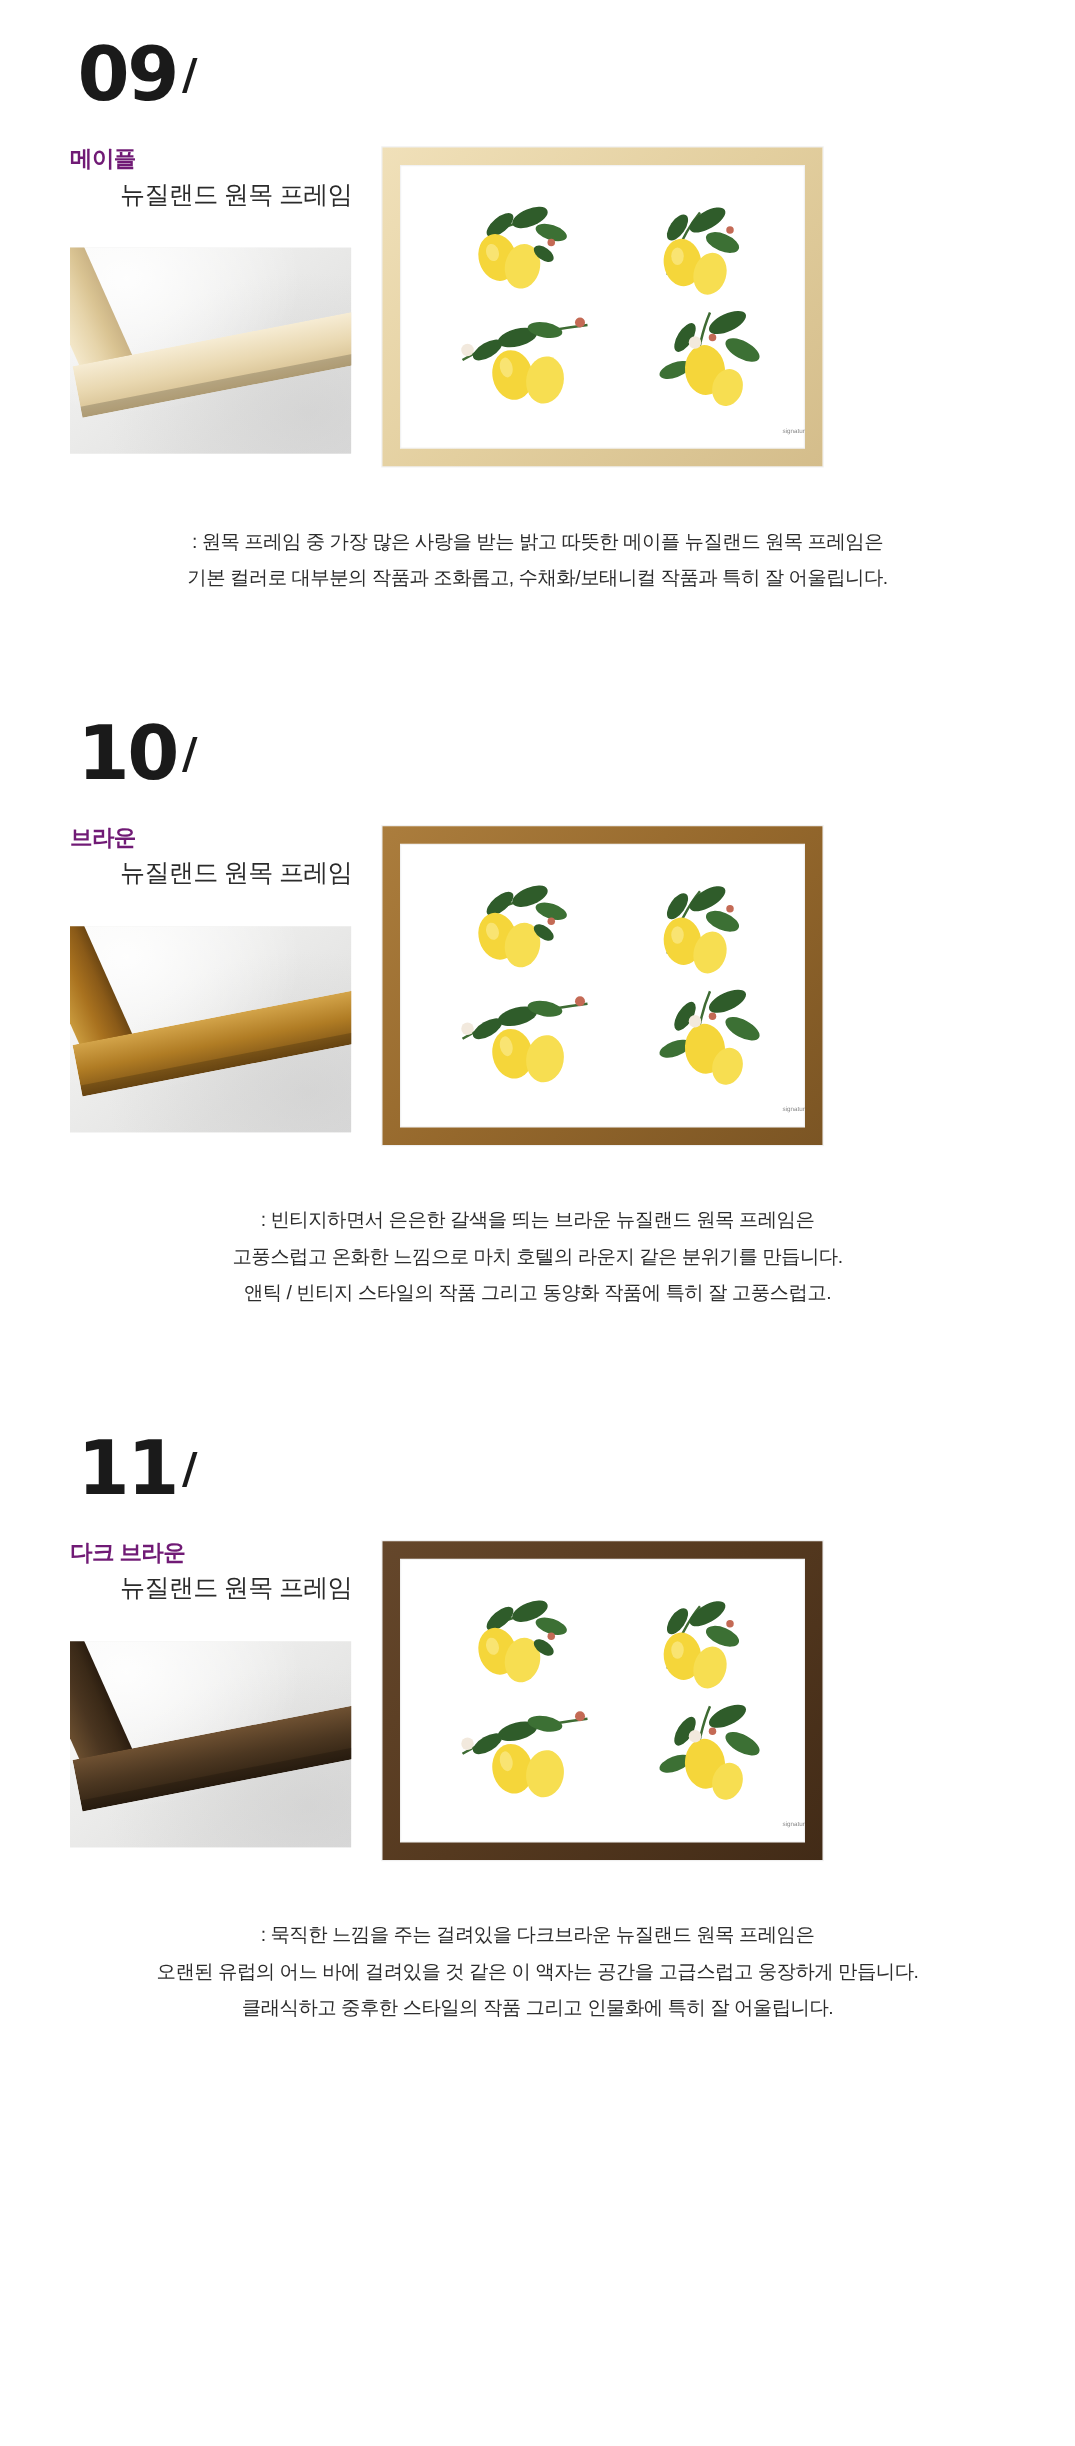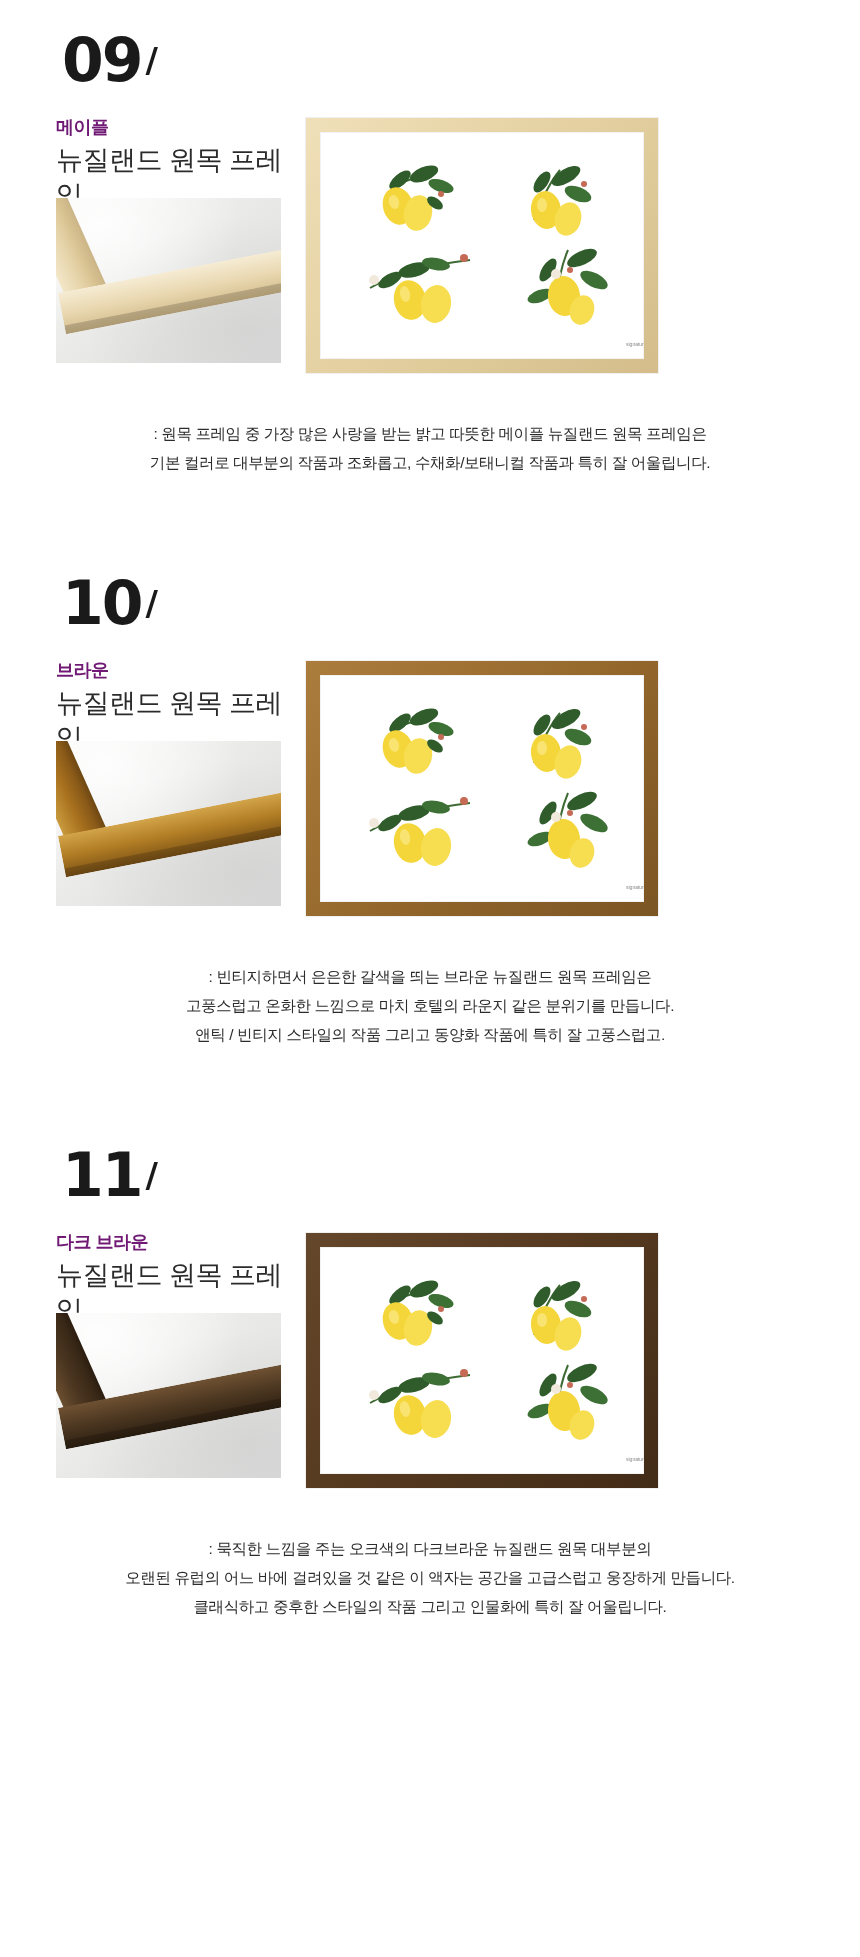--- a/index.html
+++ b/index.html
@@ -60,26 +60,27 @@
     width: 250px;
   }
   .title-main {
     font-size: 18px;
     font-weight: 700;
     color: #701a75;
     letter-spacing: -0.5px;
     line-height: 1.25;
   }
   .title-sub {
-    font-size: 27px;
+    font-size: 20px;
     font-weight: 500;
     color: #2b2b2b;
     letter-spacing: -0.5px;
     line-height: 1.3;
     margin-top: 4px;
+    margin-left: 40px;
   }
 
   
   .swatch {
     position: absolute;
     left: 56px;
     top: 82px;
     width: 225px;
     height: 165px;
     overflow: hidden;
@@ -427,20 +428,20 @@
               <circle cx="34" cy="30" r="5" fill="#f2e9dd"></circle>
               <circle cx="48" cy="26" r="3" fill="#c46a55"></circle>
             </g>
             <text x="306" y="214" font-size="5" fill="#888">signature</text>
           </svg>
         </div>
       </div>
     </div>
 
     <div class="desc">
-      <div>: 묵직한 느낌을 주는 오크색의 다크브라운 뉴질랜드 원목 대부분의</div>
+      <div>: 묵직한 느낌을 주는 걸려있을 다크브라운 뉴질랜드 원목 프레임은</div>
       <div>오랜된 유럽의 어느 바에 걸려있을 것 같은 이 액자는 공간을 고급스럽고 웅장하게 만듭니다.</div>
       <div>클래식하고 중후한 스타일의 작품 그리고 인물화에 특히 잘 어울립니다.</div>
     </div>
   </div>
 
   <div class="gap-s"></div>
 </div>
 
 </body></html>

